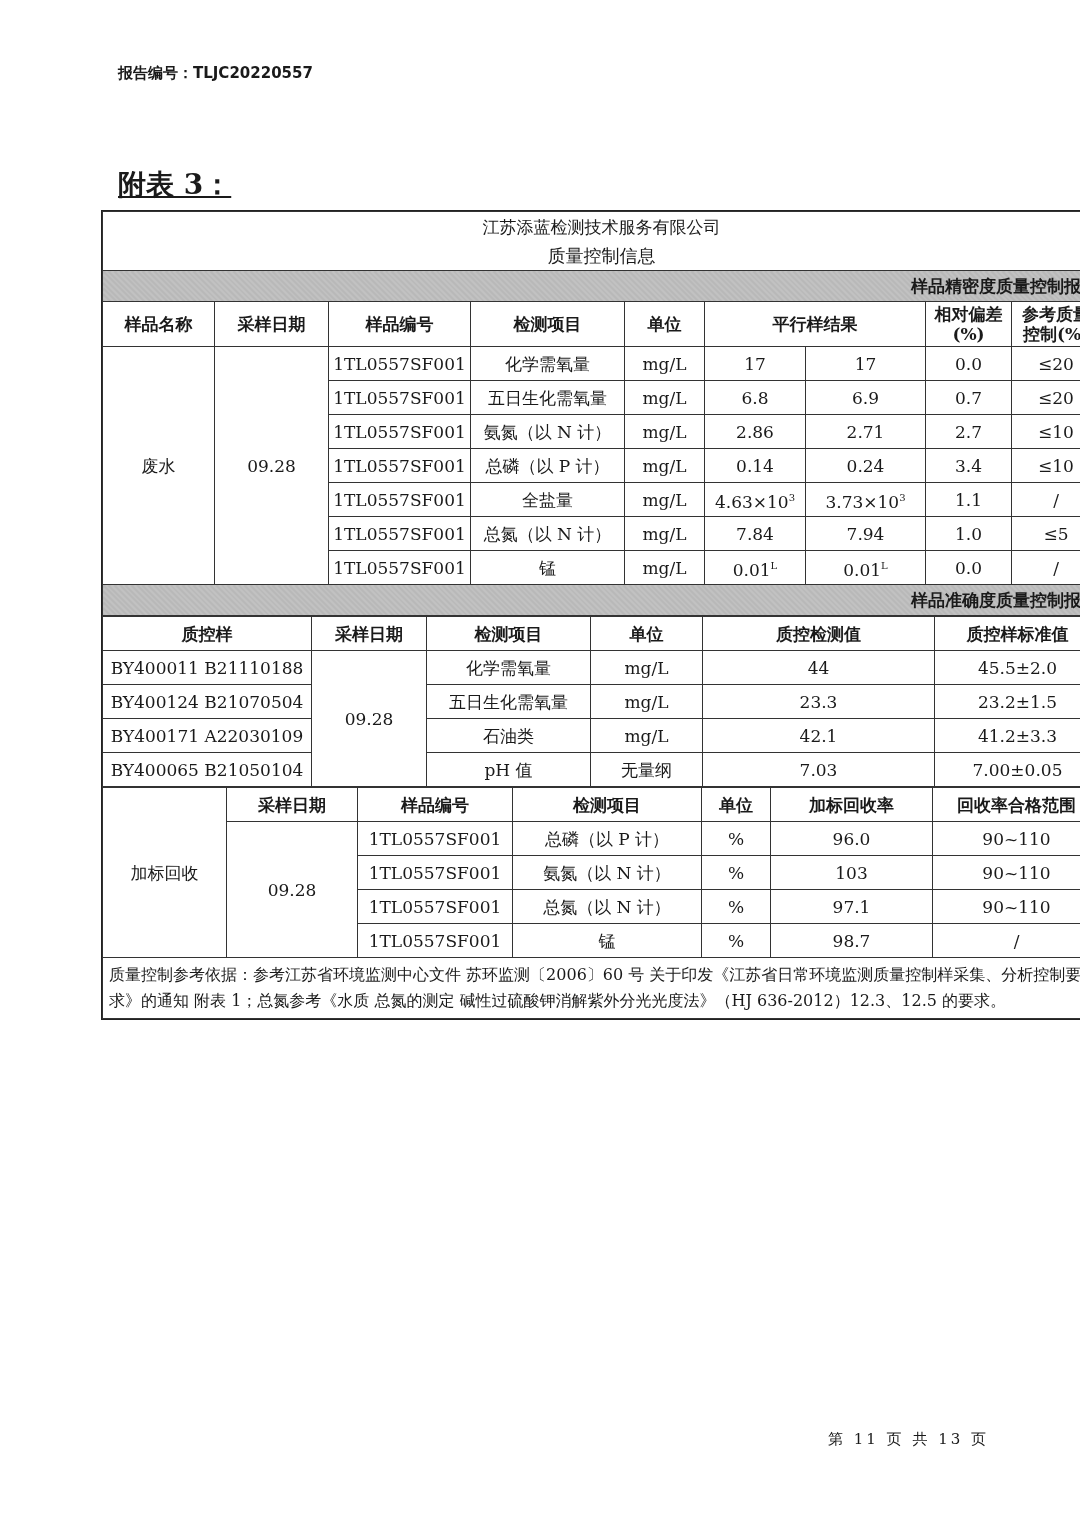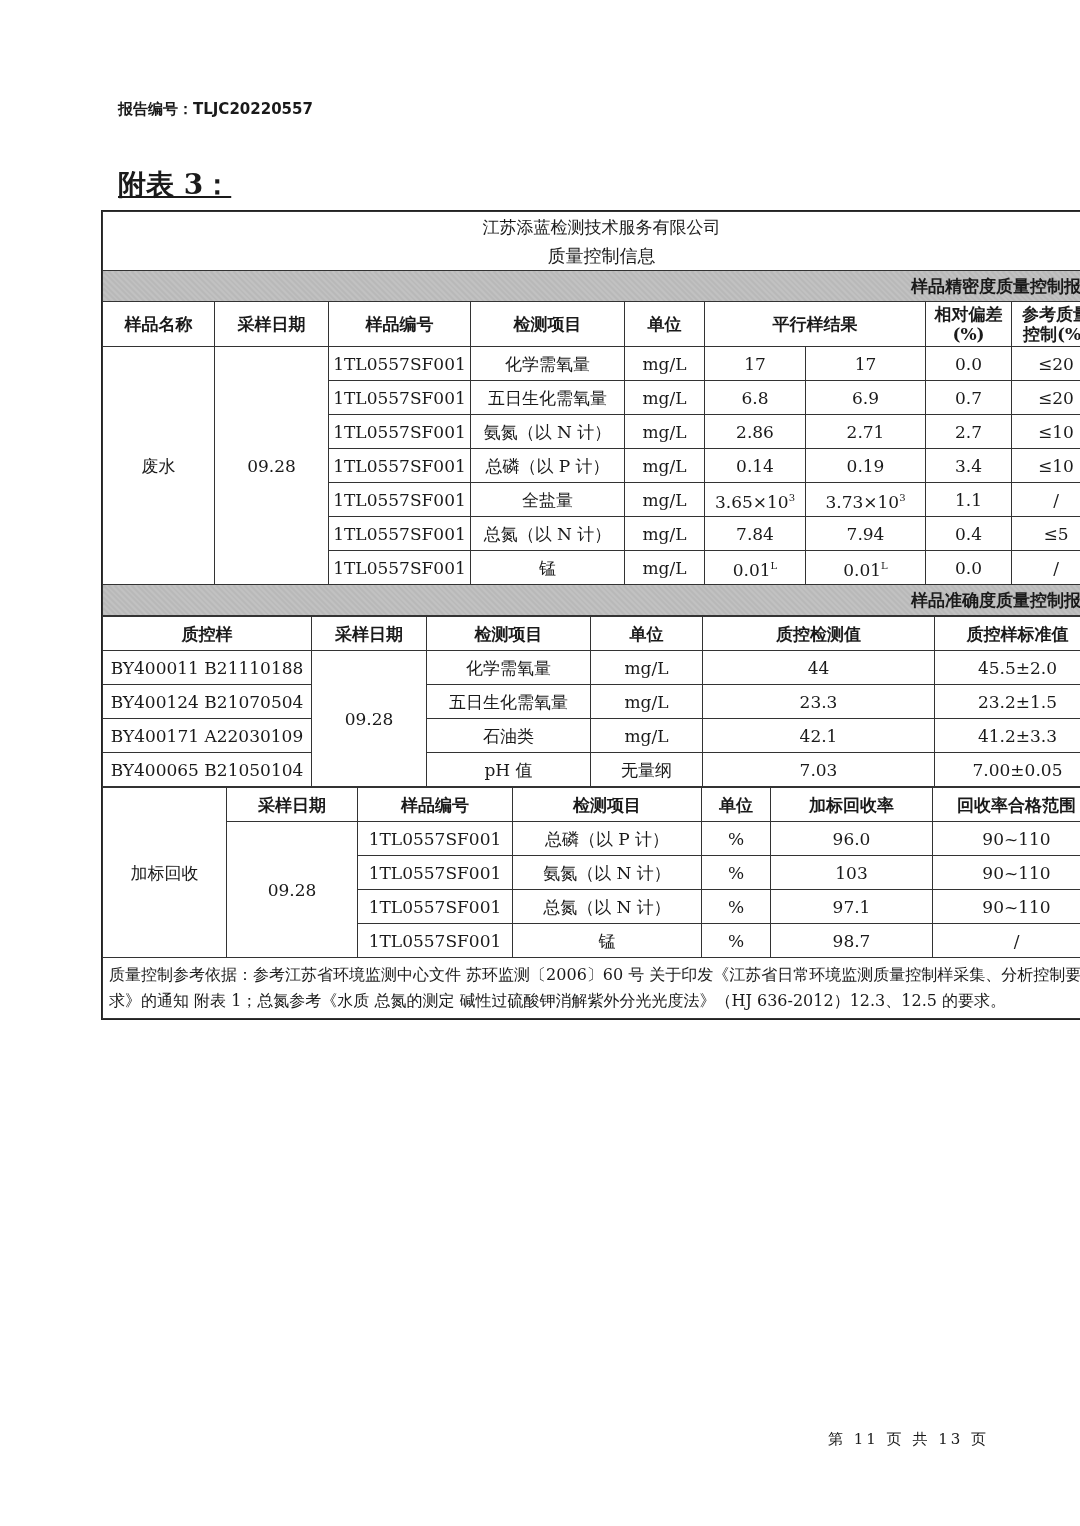--- a/index.html
+++ b/index.html
@@ -1,17 +1,17 @@
 <!DOCTYPE html>
 <html><head>
 <meta charset="utf-8">
 <style>
   html,body{margin:0;padding:0;background:#fff;}
   body{width:1080px;height:1526px;position:relative;overflow:hidden;font-family:"DejaVu Serif","Liberation Serif",serif;color:#1a1a1a;}
-  .report-no{position:absolute;left:118px;top:64px;font-size:15px;font-weight:bold;font-family:"DejaVu Sans","Liberation Sans",sans-serif;margin-top:36px;}
+  .report-no{position:absolute;left:118px;top:64px;font-size:15px;font-weight:bold;font-family:"DejaVu Sans","Liberation Sans",sans-serif;}
   .appendix{position:absolute;left:118px;top:166px;font-size:28px;font-weight:bold;text-decoration:underline;}
   .page-num{position:absolute;left:828px;top:1430px;font-size:15px;letter-spacing:3px;}
   .sheet{position:absolute;left:57px;top:210px;width:998px;border:1.5px solid #222;margin-left:44px;}
   table{border-collapse:collapse;width:100%;table-layout:fixed;}
   td{border:1px solid #333;text-align:center;vertical-align:middle;font-size:17px;padding:0 2px;height:33px;line-height:20px;}
   .title-cell{height:30px;border-bottom:none;font-size:17px;}
   .title-cell2{height:28px;font-weight:normal;font-size:18px;border-top:none;}
   .band{background:#bfbfbf;font-weight:bold;height:30px;background-image:repeating-linear-gradient(45deg,rgba(0,0,0,.04) 0 2px,rgba(255,255,255,.05) 2px 4px);text-align:right;}
   .hdr td{font-weight:bold;}
   .hdr-tall td{height:44px;}
@@ -85,40 +85,40 @@
       <td>2.86</td>
       <td>2.71</td>
       <td>2.7</td>
       <td>≤10</td>
     </tr>
     <tr>
       <td>1TL0557SF001</td>
       <td>总磷（以 P 计）</td>
       <td>mg/L</td>
       <td>0.14</td>
-      <td>0.19</td>
+      <td>0.24</td>
       <td>3.4</td>
       <td>≤10</td>
     </tr>
     <tr>
       <td>1TL0557SF001</td>
       <td>全盐量</td>
       <td>mg/L</td>
-      <td><span>3.65×10</span><sup>3</sup></td>
+      <td><span>4.63×10</span><sup>3</sup></td>
       <td><span>3.73×10</span><sup>3</sup></td>
       <td>1.1</td>
       <td>/</td>
     </tr>
     <tr>
       <td>1TL0557SF001</td>
       <td>总氮（以 N 计）</td>
       <td>mg/L</td>
       <td>7.84</td>
       <td>7.94</td>
-      <td>0.4</td>
+      <td>1.0</td>
       <td>≤5</td>
     </tr>
     <tr>
       <td>1TL0557SF001</td>
       <td>锰</td>
       <td>mg/L</td>
       <td><span>0.01</span><sup>L</sup></td>
       <td><span>0.01</span><sup>L</sup></td>
       <td>0.0</td>
       <td>/</td>

